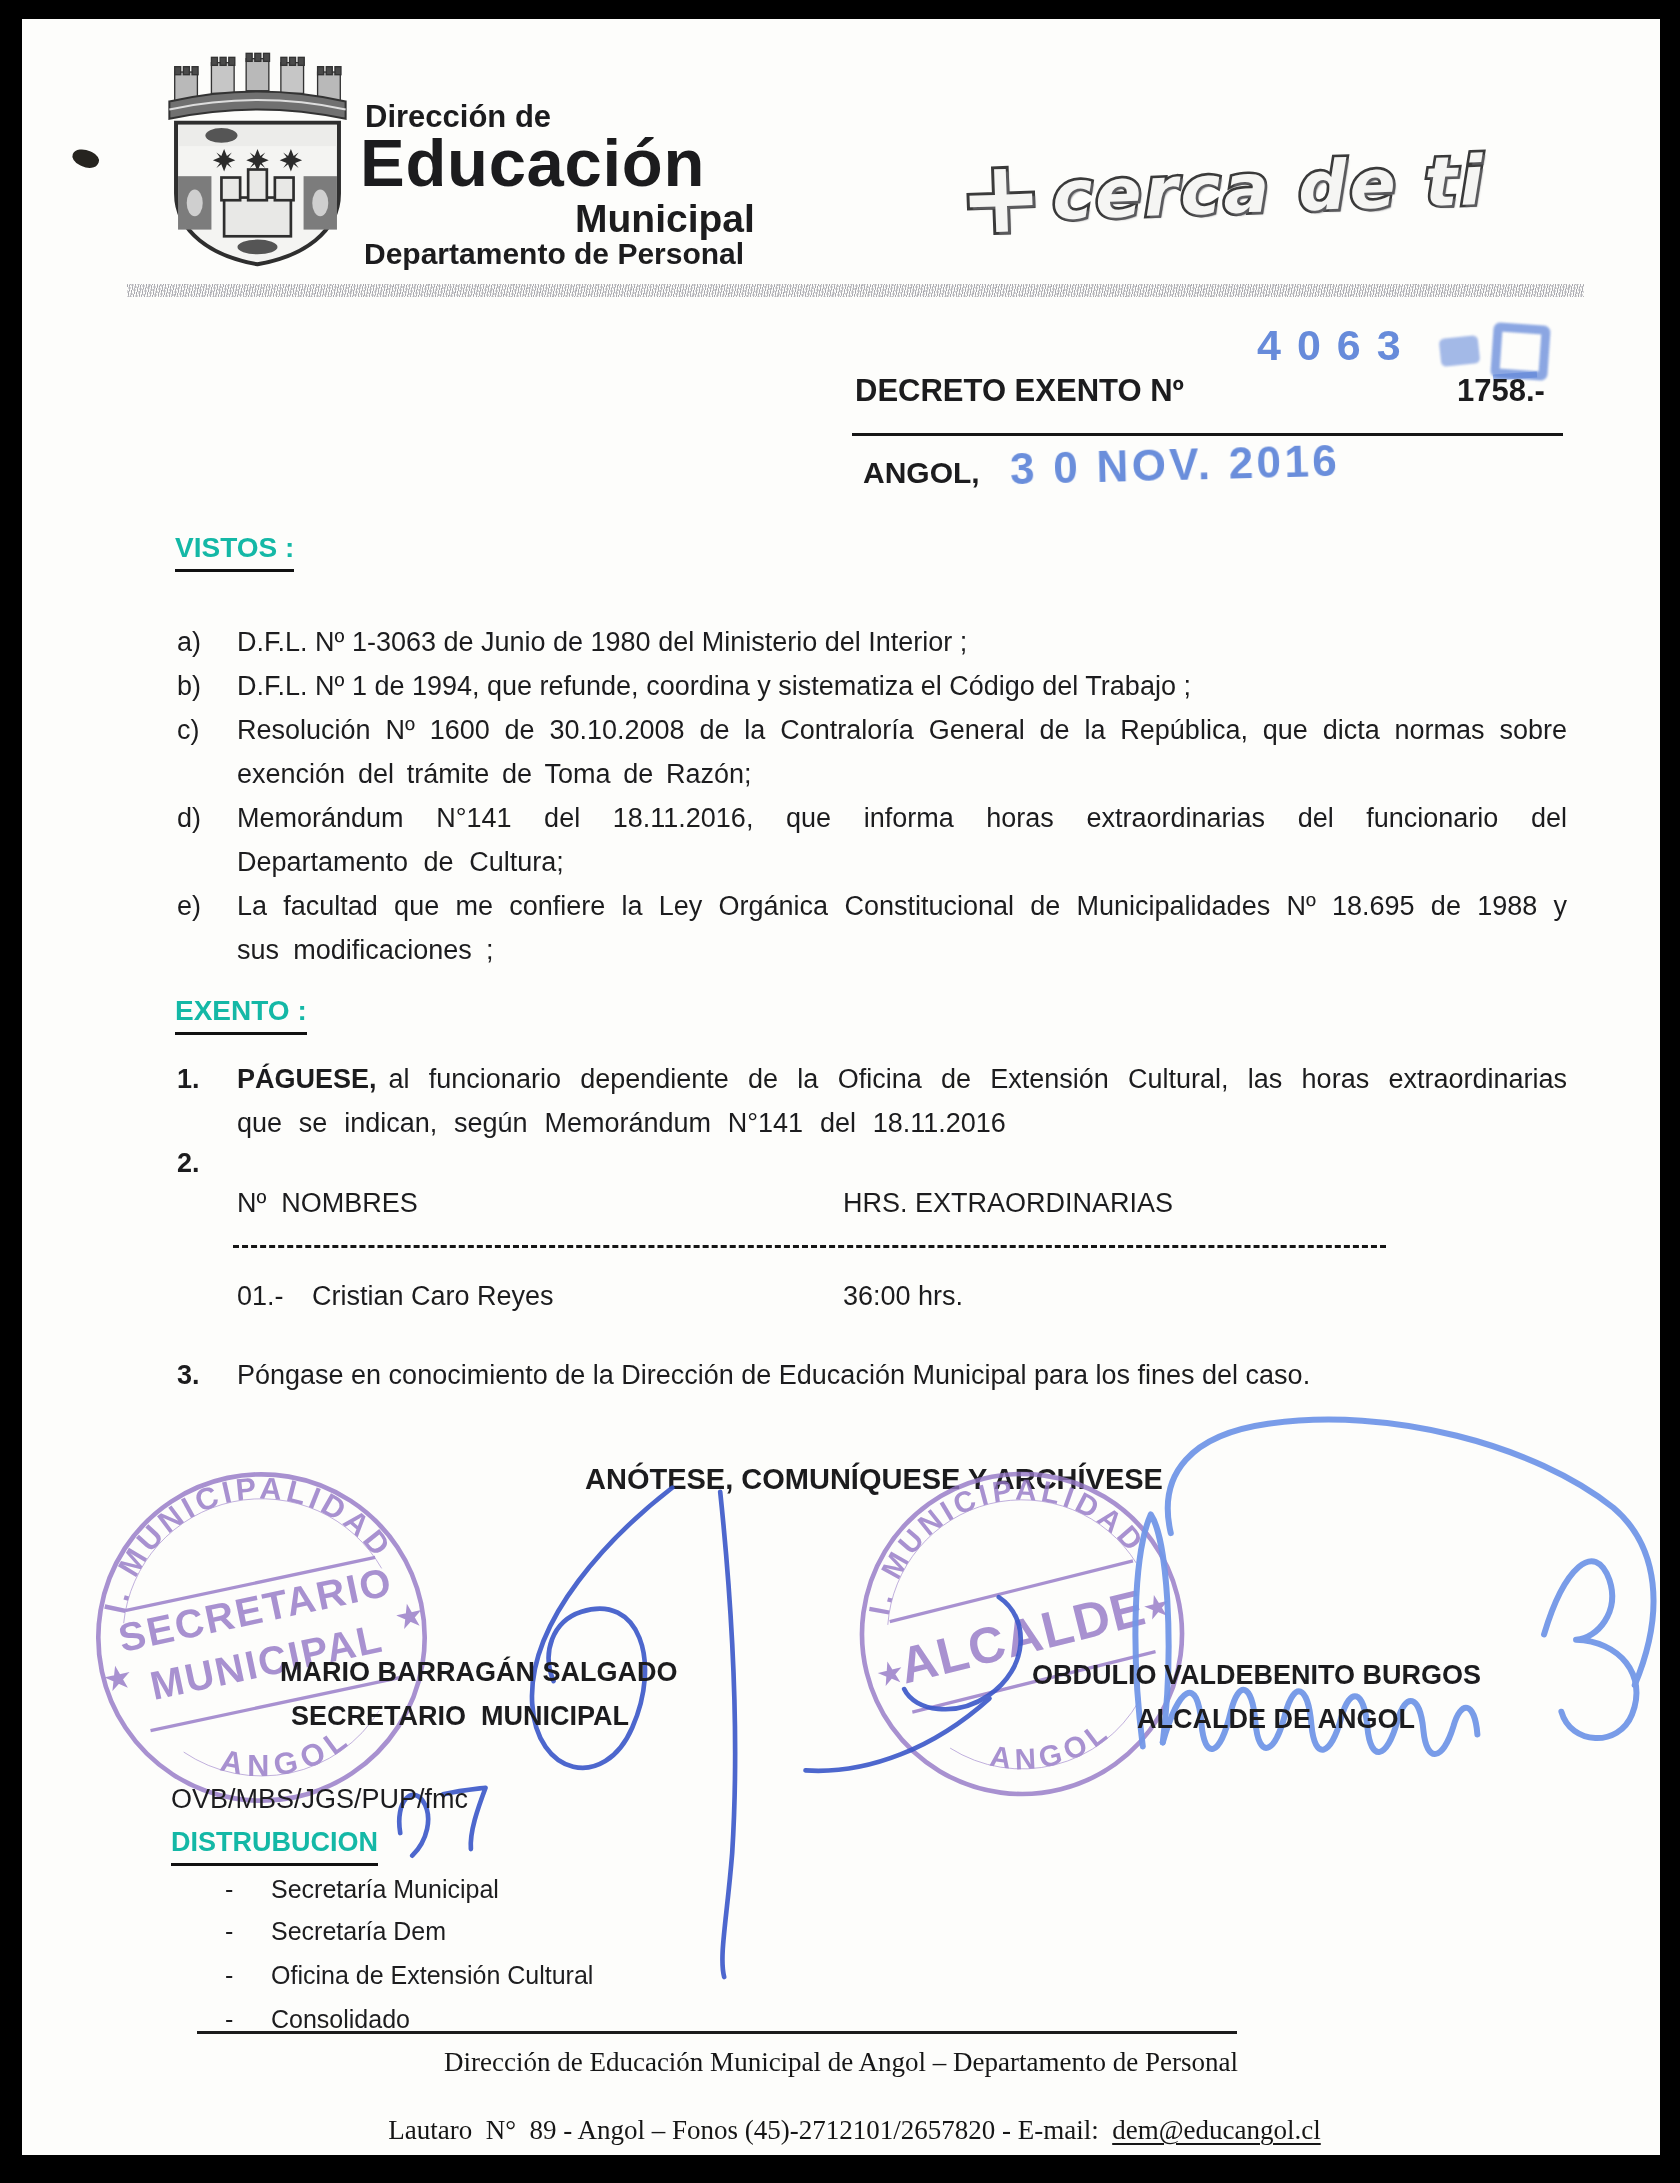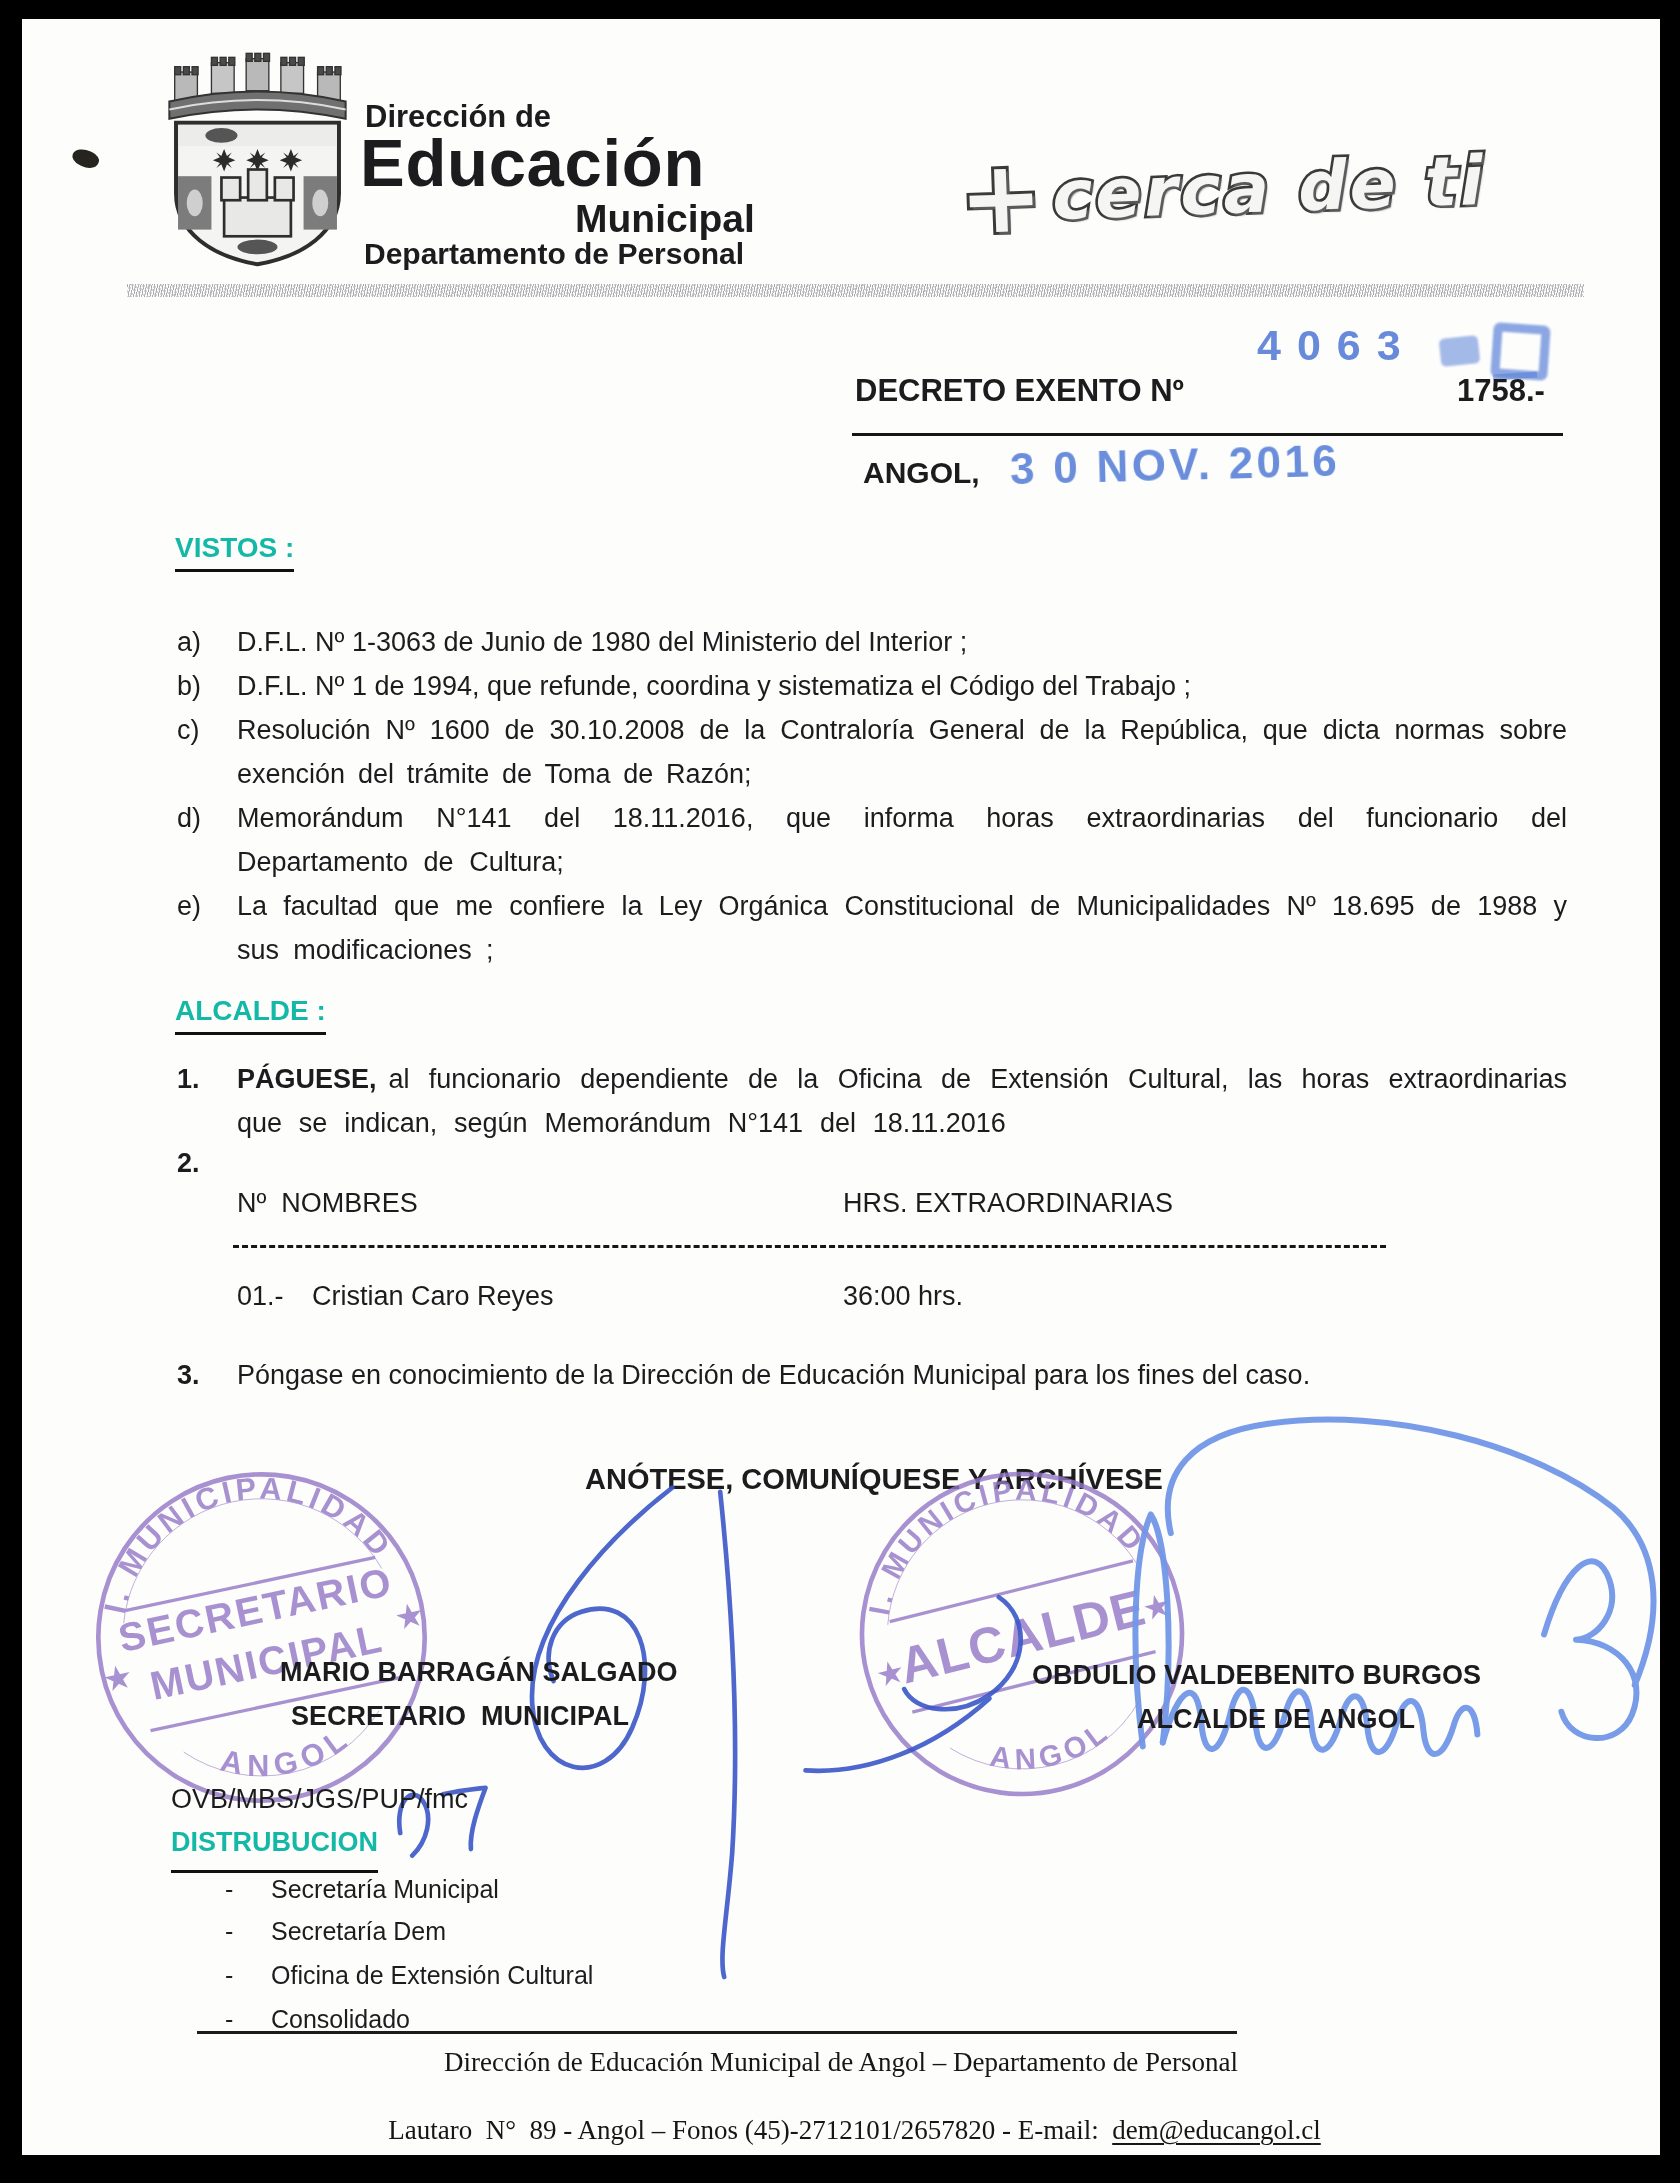--- a/index.html
+++ b/index.html
@@ -143,21 +143,21 @@
   </div>
   <div>
     <span class="hang-letter" style="top:796px;">d)</span>
     <span class="hang-text just" style="top:796px;word-spacing:8px;">Memorándum N°141 del 18.11.2016, que informa horas extraordinarias del funcionario del Departamento de Cultura;</span>
   </div>
   <div>
     <span class="hang-letter" style="top:884px;">e)</span>
     <span class="hang-text just" style="top:884px;word-spacing:6.7px;">La facultad que me confiere la Ley Orgánica Constitucional de Municipalidades Nº 18.695 de 1988 y sus modificaciones ;</span>
   </div>
 
-  <div class="abs heading" style="left:175px;top:995px;">ALCALDE :</div>
+  <div class="abs heading" style="left:175px;top:995px;">EXENTO :</div>
 
   <span class="hang-letter b" style="top:1057px;">1.</span>
   <p class="hang-text just" style="top:1057px;margin:0;word-spacing:9.3px;">
     <span class="b" style="margin-right:12px;">PÁGUESE,</span><span>al funcionario dependiente de la Oficina de Extensión Cultural, las horas extraordinarias que se indican, según Memorándum N°141 del 18.11.2016</span>
   </p>
   <span class="hang-letter b" style="top:1141px;">2.</span>
 
   <span class="abs pre" style="left:237px;top:1188px;font-size:27px;">Nº  NOMBRES</span>
   <span class="abs" style="left:843px;top:1188px;font-size:27px;">HRS. EXTRAORDINARIAS</span>
   <div class="abs" style="left:233px;top:1245px;width:1153px;height:0;border-top:3.3px dashed #161616;"></div>
@@ -223,21 +223,21 @@
       <path class="sig-path" d="M 2316 2452 C 2346 2352 2392 2310 2414 2370 C 2430 2418 2396 2458 2364 2460 C 2428 2462 2472 2512 2448 2572 C 2428 2622 2356 2618 2342 2568"></path>
     </g>
   </svg>
 
   <div class="abs b" style="left:280px;top:1657px;font-size:27px;">MARIO BARRAGÁN SALGADO</div>
   <div class="abs b pre" style="left:291px;top:1701px;font-size:27px;">SECRETARIO  MUNICIPAL</div>
   <div class="abs b" style="left:1032px;top:1660px;font-size:27px;">OBDULIO VALDEBENITO BURGOS</div>
   <div class="abs b" style="left:1137px;top:1704px;font-size:27px;">ALCALDE DE ANGOL</div>
 
   <div class="abs" style="left:171px;top:1784px;font-size:27px;">OVB/MBS/JGS/PUP/fmc</div>
-  <div class="abs heading" style="left:171px;top:1827px;font-size:27px;padding-bottom:12px;">DISTRUBUCION</div>
+  <div class="abs heading" style="left:171px;top:1827px;font-size:27px;padding-bottom:5px;">DISTRUBUCION</div>
 
   <div>
     <span class="abs dist-item" style="left:225px;top:1875px;">-</span>
     <span class="abs dist-item" style="left:271px;top:1875px;">Secretaría Municipal</span>
     <span class="abs dist-item" style="left:225px;top:1917px;">-</span>
     <span class="abs dist-item" style="left:271px;top:1917px;">Secretaría Dem</span>
     <span class="abs dist-item" style="left:225px;top:1961px;">-</span>
     <span class="abs dist-item" style="left:271px;top:1961px;">Oficina de Extensión Cultural</span>
     <span class="abs dist-item" style="left:225px;top:2005px;">-</span>
     <span class="abs dist-item" style="left:271px;top:2005px;">Consolidado</span>

